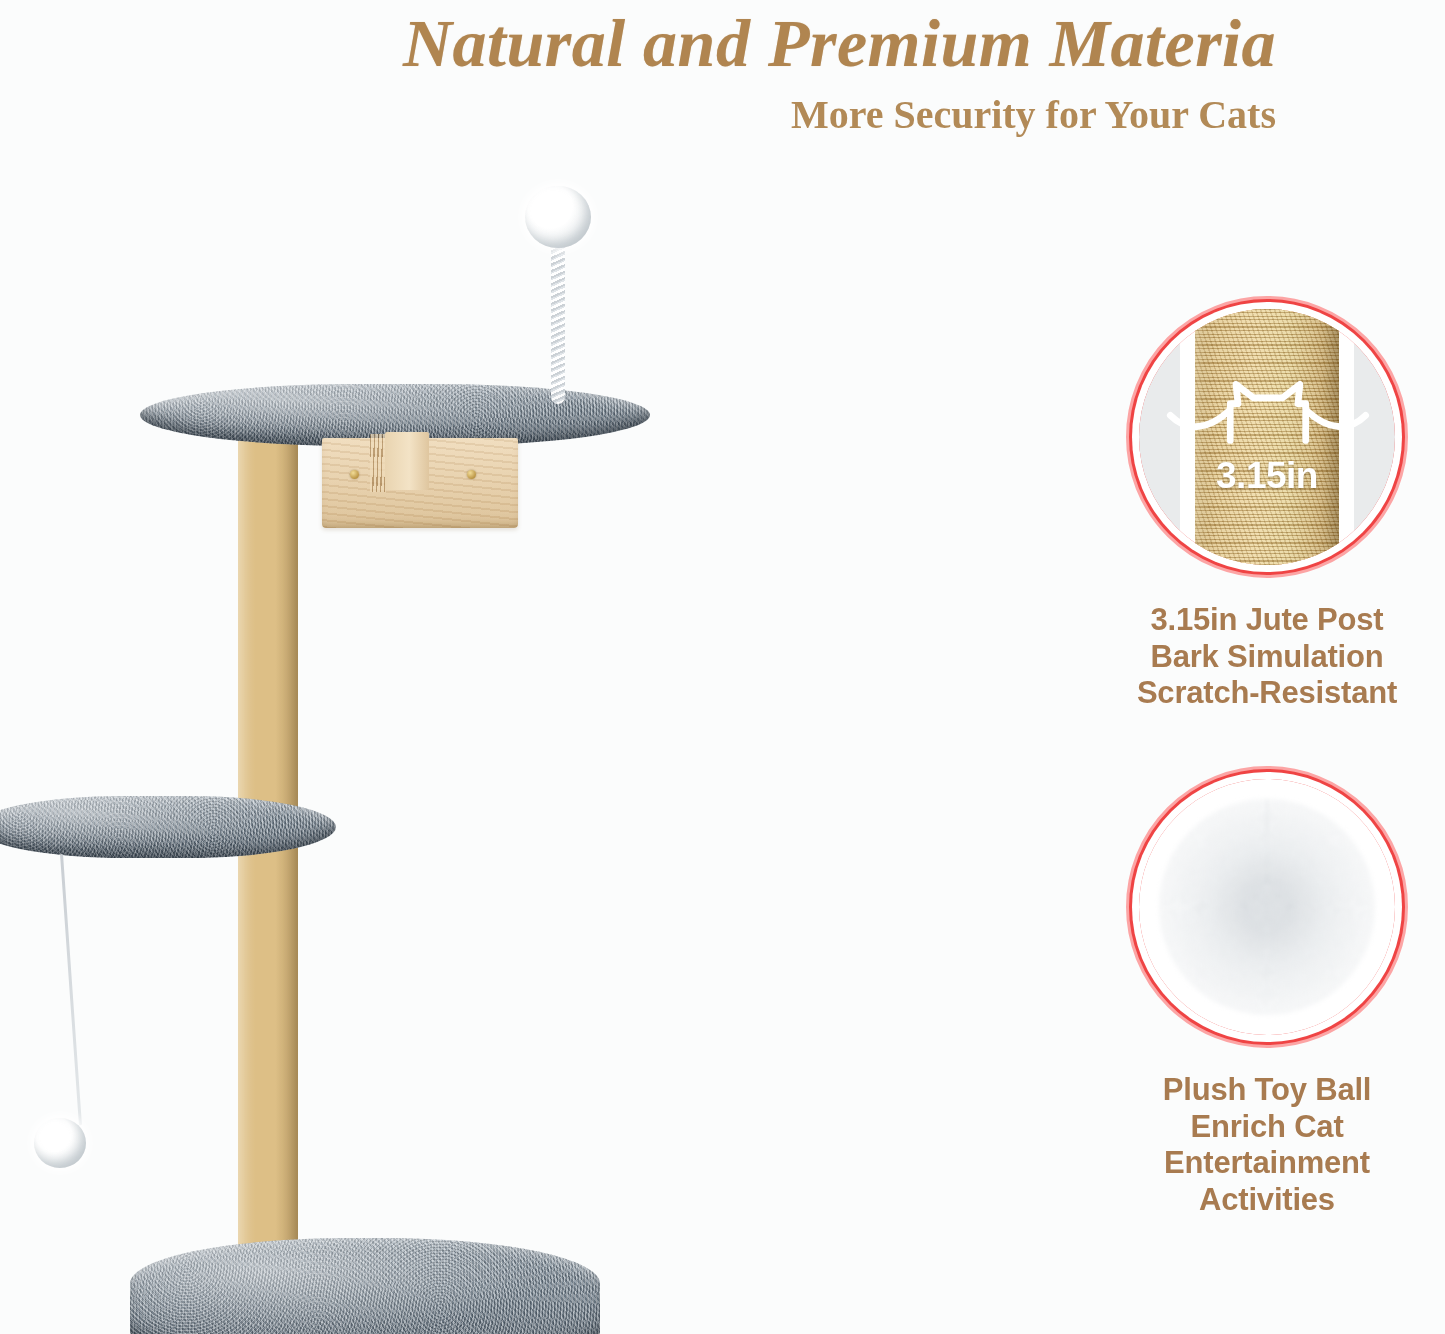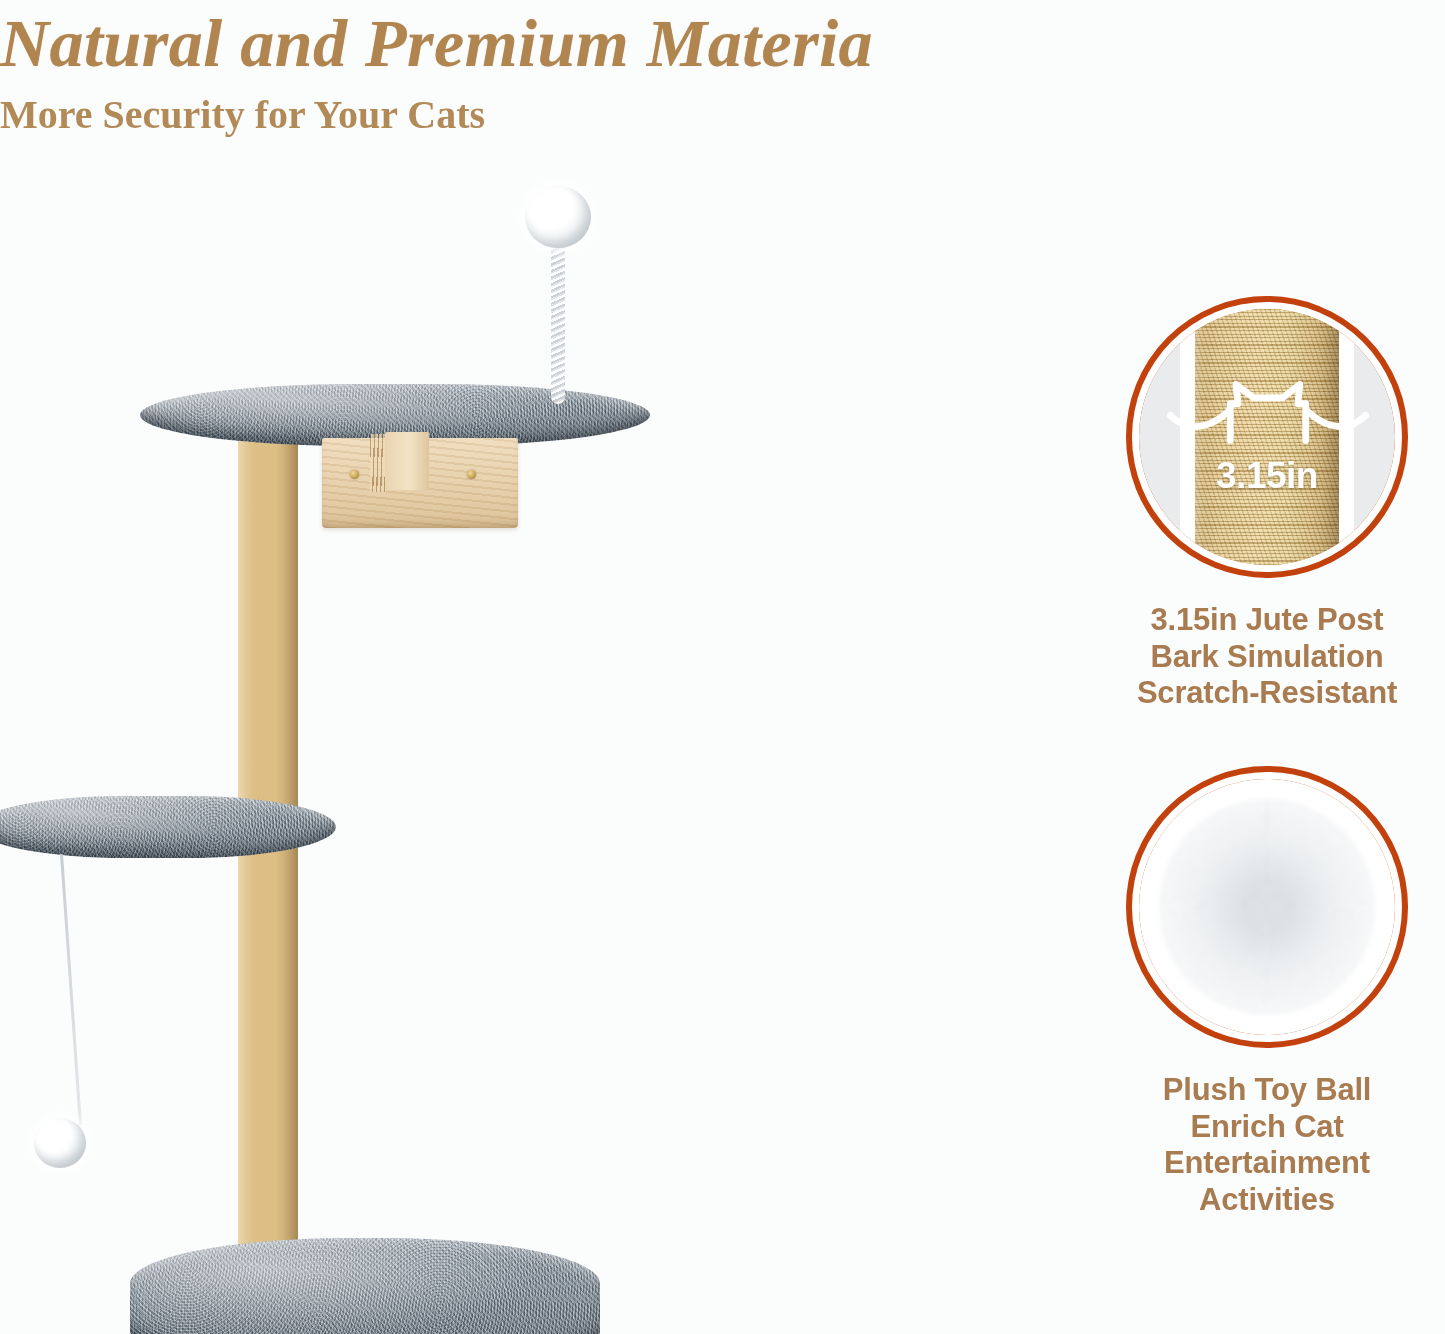--- a/index.html
+++ b/index.html
@@ -4,21 +4,21 @@
 <style>
   html,body{margin:0;padding:0;}
   body{
     width:1445px;height:1334px;
     background:#fbfcfc;
     font-family:"Liberation Sans",sans-serif;
     position:relative;overflow:hidden;
   }
 
   
-  .heading-block{position:absolute;left:0;top:0;width:1276px;text-align:left;}
+  .heading-block{position:absolute;left:0;top:0;width:1276px;text-align:right;}
   .title{
     font-family:"Liberation Serif",serif;
     font-style:italic;font-weight:700;
     font-size:68px;line-height:1.04;
     color:#b08550;
     letter-spacing:.5px;
     margin:8px 0 0 0;
     text-shadow:0 0 1px rgba(176,133,80,.4);
   }
   .subtitle{
@@ -149,23 +149,23 @@
   }
   .feature{position:absolute;width:300px;text-align:center;}
   .f-tl{left:26px;top:0;}
   .f-tr{left:405px;top:0;}
   .f-bl{left:26px;top:470px;}
   .f-br{left:405px;top:470px;}
 
   .circle-wrap{
     position:relative;width:282px;height:282px;margin:0 auto;
     border-radius:50%;
-    border:3px solid #c2410c;
+    border:3px solid #fca5a5;
     box-sizing:border-box;
-    background:#c2410c;
+    background:#ef4444;
   }
   .circle-inner{
     position:absolute;left:10px;top:10px;right:10px;bottom:10px;
     border-radius:50%;overflow:hidden;
     box-shadow:0 0 0 7px #ffffff;
   }
 
   
   .fill-wood{
     position:absolute;inset:0;

